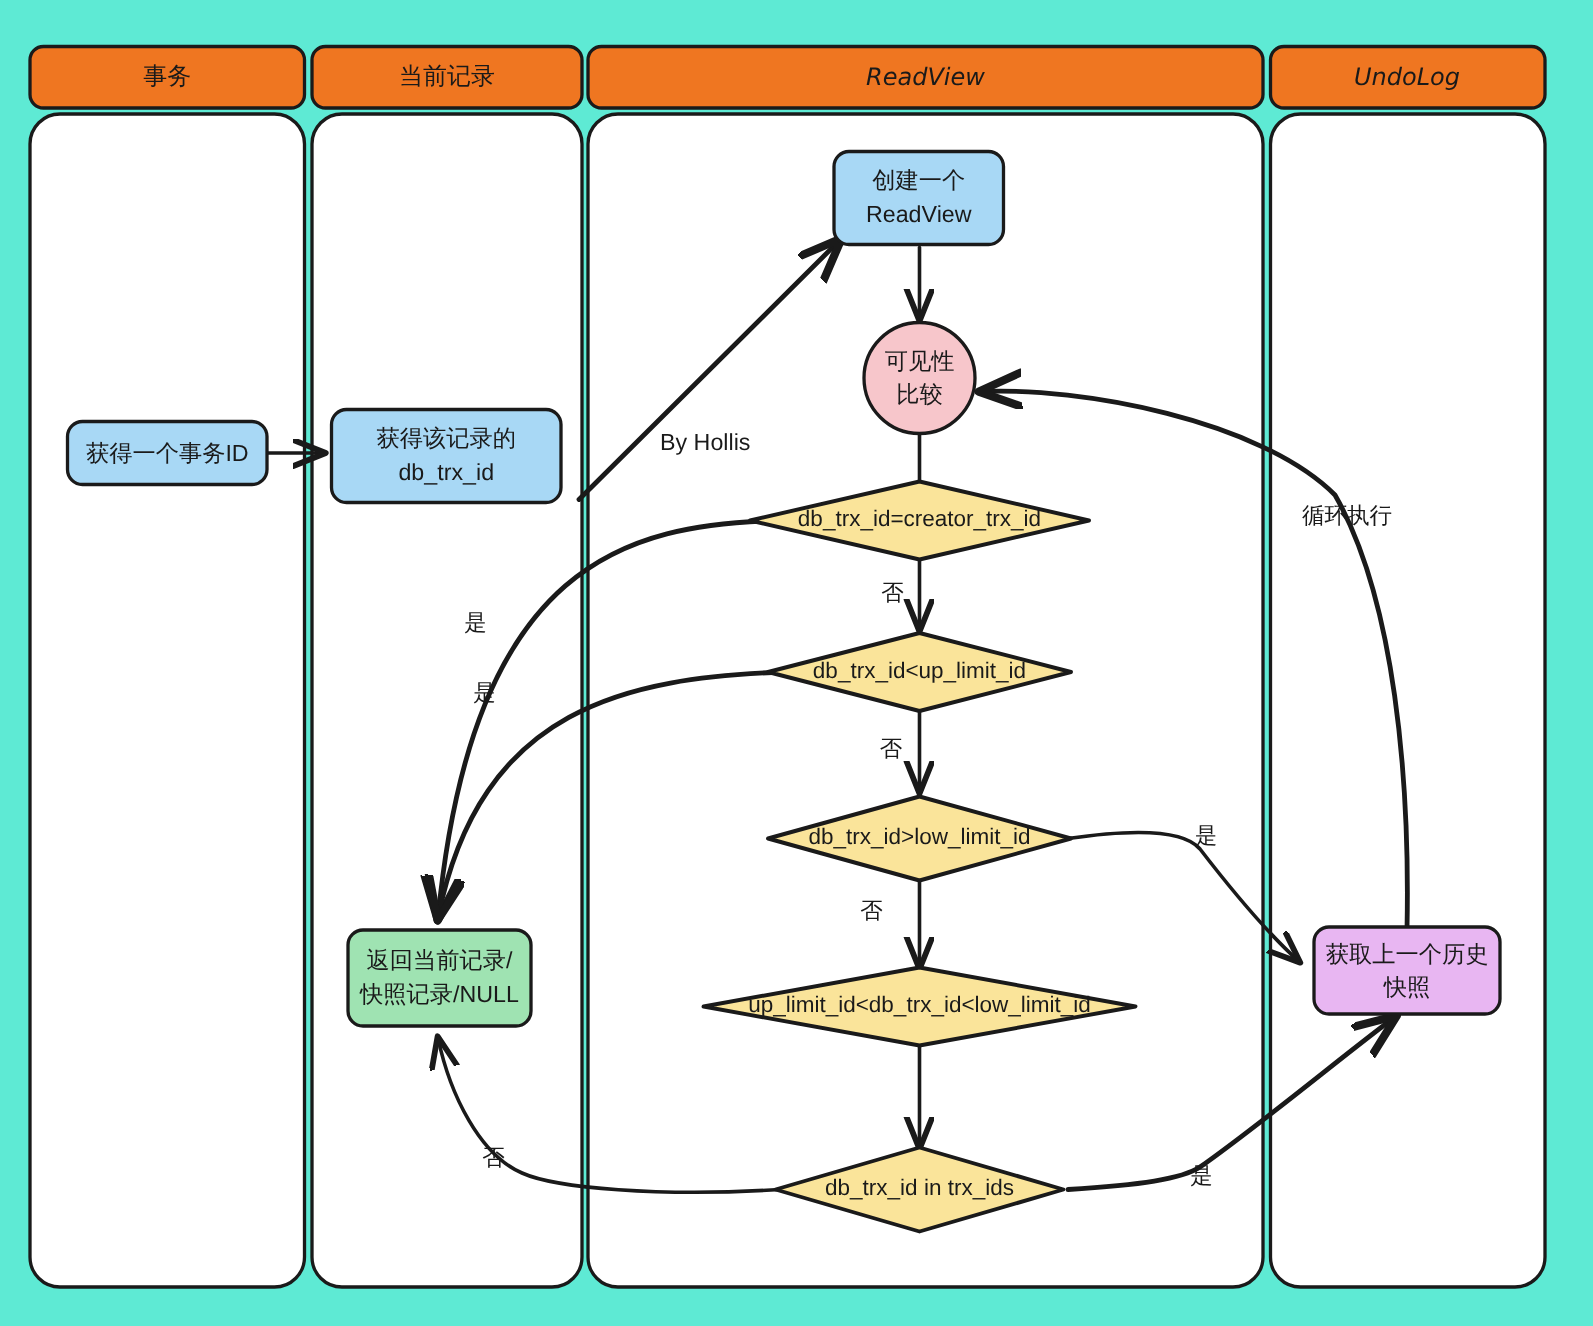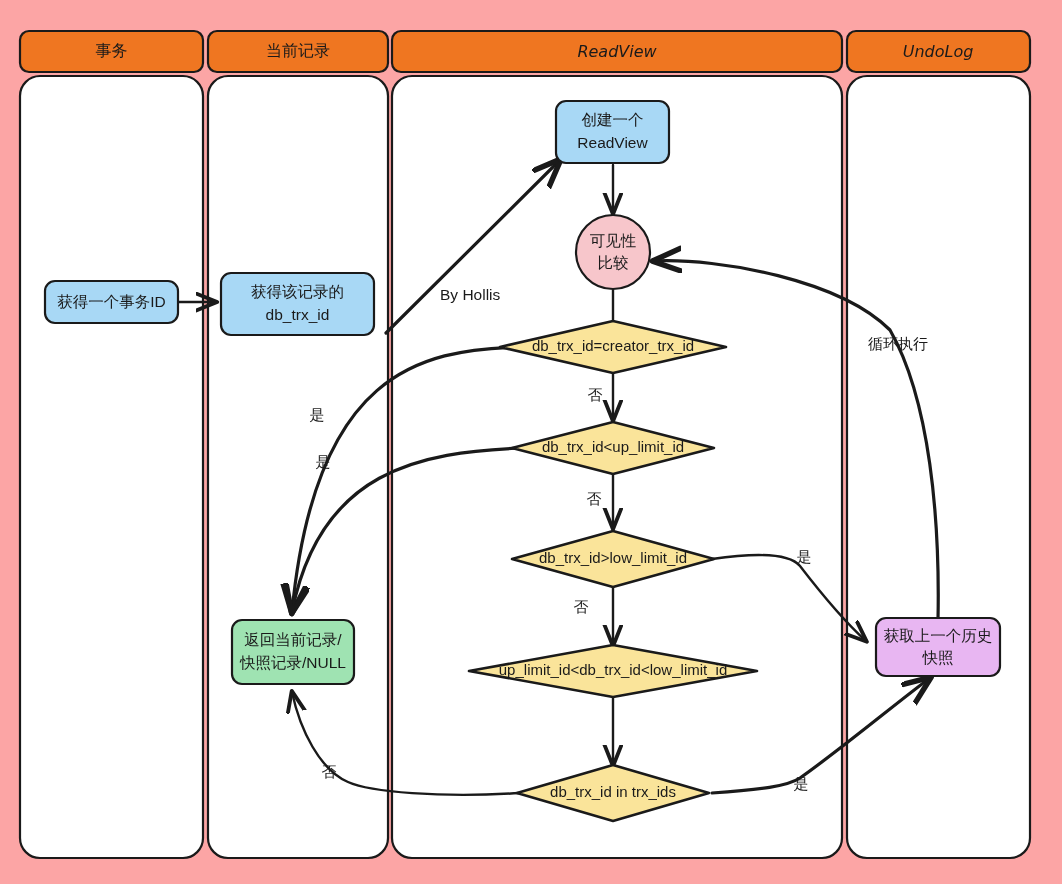--- a/index.html
+++ b/index.html
@@ -7,21 +7,21 @@
     padding: 0;
     background: #ffffff;
   }
   body {
     font-family: "Liberation Sans", "DejaVu Sans", sans-serif;
   }
   #canvas {
     position: relative;
     width: 1062px;
     height: 884px;
-    background: #fca5a5;
+    background: #5eead4;
     overflow: hidden;
   }
   svg#diagram {
     position: absolute;
     left: 0;
     top: 0;
     width: 1062px;
     height: 884px;
   }
   .lane-header-text {

